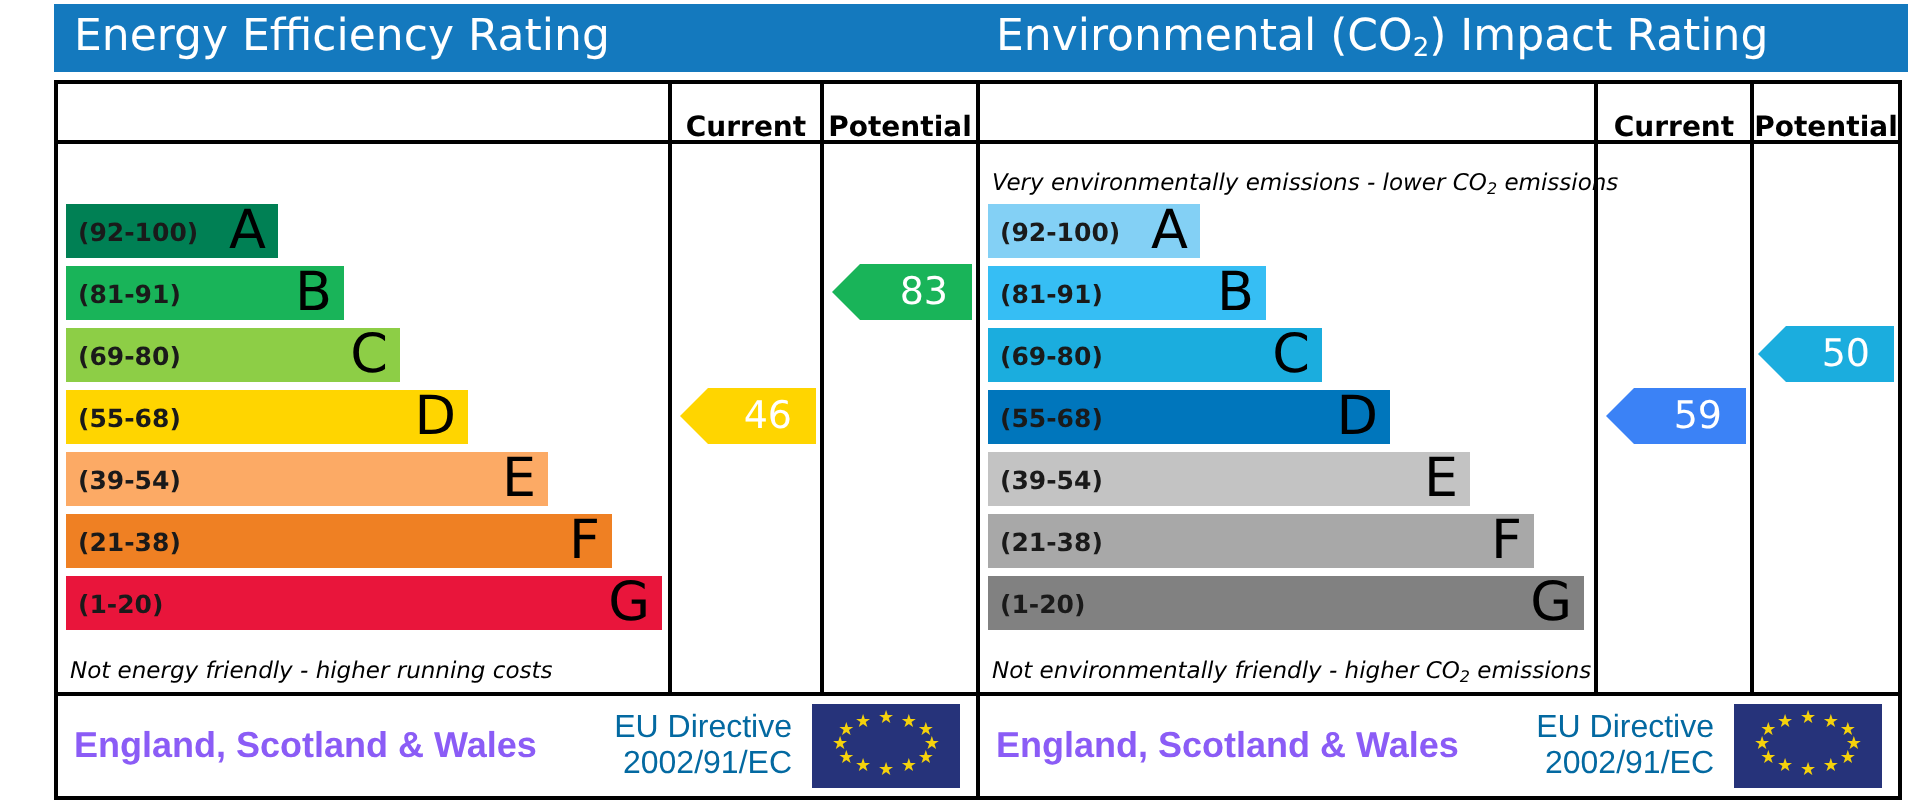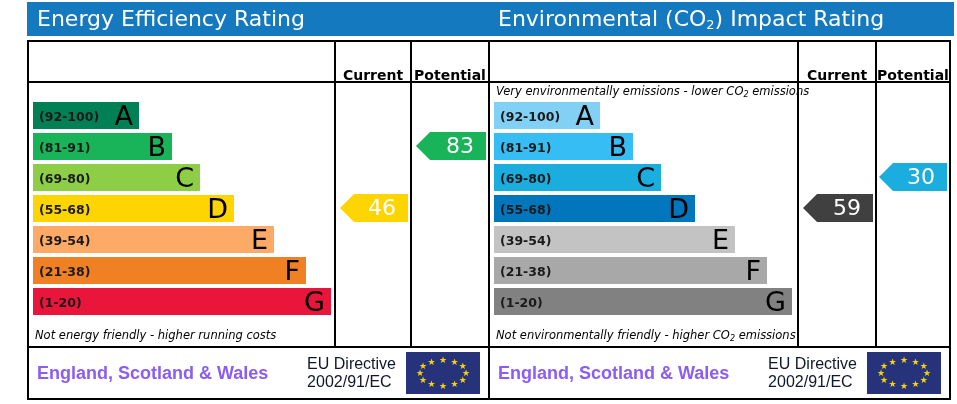--- a/index.html
+++ b/index.html
@@ -60,21 +60,21 @@
     width: 463px;
     height: 360px;
     border: 2px solid #000000;
     box-sizing: border-box;
     background: #ffffff;
   }
 
   
   .hdr-row {
     position: absolute;
-    left: 0; top: 15px; right: 0;
+    left: 0; top: 4px; right: 0;
     height: 26px;
     border-bottom: 2px solid #000;
     box-sizing: border-box;
   }
   .hdr-cell {
     position: absolute;
     top: 0;
     height: 100%;
     line-height: 36px;
     text-align: center;
@@ -153,21 +153,21 @@
     line-height: 1;
     font-family: "DejaVu Sans", sans-serif;
   }
 
   
   .arrow {
     position: absolute;
     height: 28px;
     line-height: 28px;
     color: #ffffff;
-    font-size: 22px;
+    font-size: 19px;
     text-align: right;
     padding-right: 12px;
     box-sizing: border-box;
     clip-path: polygon(0% 50%, 14px 0%, 100% 0%, 100% 100%, 14px 100%);
   }
 
   
   .footer {
     position: absolute;
     left: 0; right: 0;
@@ -186,21 +186,22 @@
     color: #8b5cf6;
     white-space: nowrap;
   }
   .footer-directive {
     position: absolute;
     right: 92px;
     top: 50%;
     transform: translateY(-50%);
     font-size: 16px;
     font-family: "Liberation Sans", sans-serif;
-    color: #0f172a;
+    color: #0369a1;
+    text-align: right;
     line-height: 1.1;
     white-space: nowrap;
   }
   .eu-flag {
     position: absolute;
     right: 8px;
     top: 50%;
     transform: translateY(-50%);
     width: 74px;
     height: 42px;
@@ -341,22 +342,22 @@
         <div class="band" style="top: 155px; background: rgb(168, 168, 168); width: 273px;">
           <span class="band-range">(21-38)</span>
           <span class="band-letter">F</span>
         </div>
         <div class="band" style="top: 186px; background: rgb(129, 129, 129); width: 298px;">
           <span class="band-range">(1-20)</span>
           <span class="band-letter">G</span>
         </div>
       </div>
 
-      <div class="arrow" style="left: 313px; width: 70px; top: 152px; background: #404040;">59</div>
-      <div class="arrow" style="left: 389px; width: 68px; top: 121px; background: rgb(27, 173, 222);">30</div>
+      <div class="arrow" style="left: 313px; width: 70px; top: 152px; background: #3b82f6;">59</div>
+      <div class="arrow" style="left: 389px; width: 68px; top: 121px; background: rgb(27, 173, 222);">50</div>
 
       <div class="cap cap-bottom" style="width:272px;text-align:center;"><span>Not environmentally friendly - higher CO</span><sub>2</sub><span> emissions</span></div>
 
       <div class="hline" style="bottom:50px;"></div>
 
       <div class="footer">
         <div class="footer-region">England, Scotland &amp; Wales</div>
         <div class="footer-directive">
           <div>EU Directive</div>
           <div>2002/91/EC</div>

